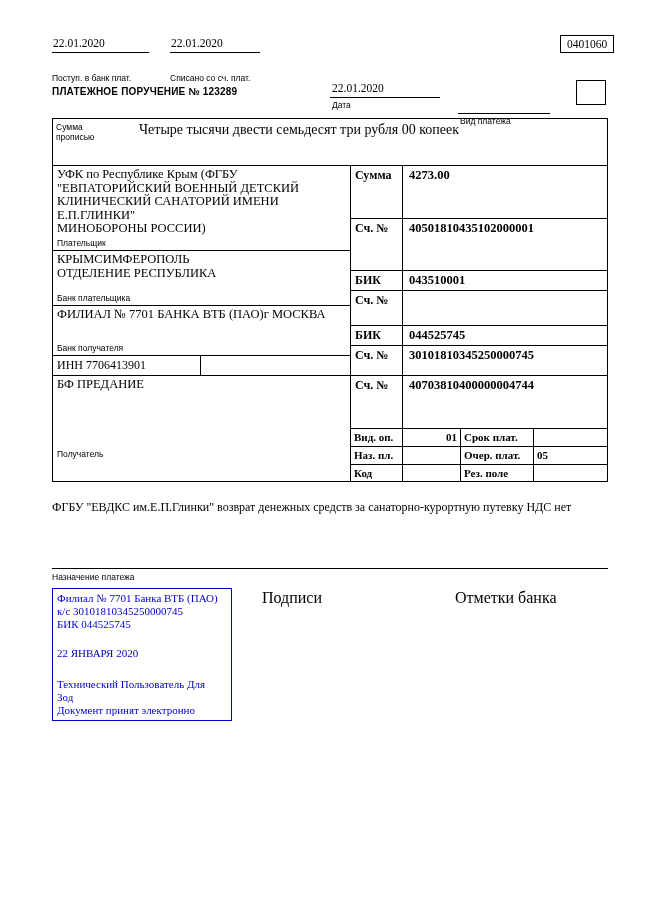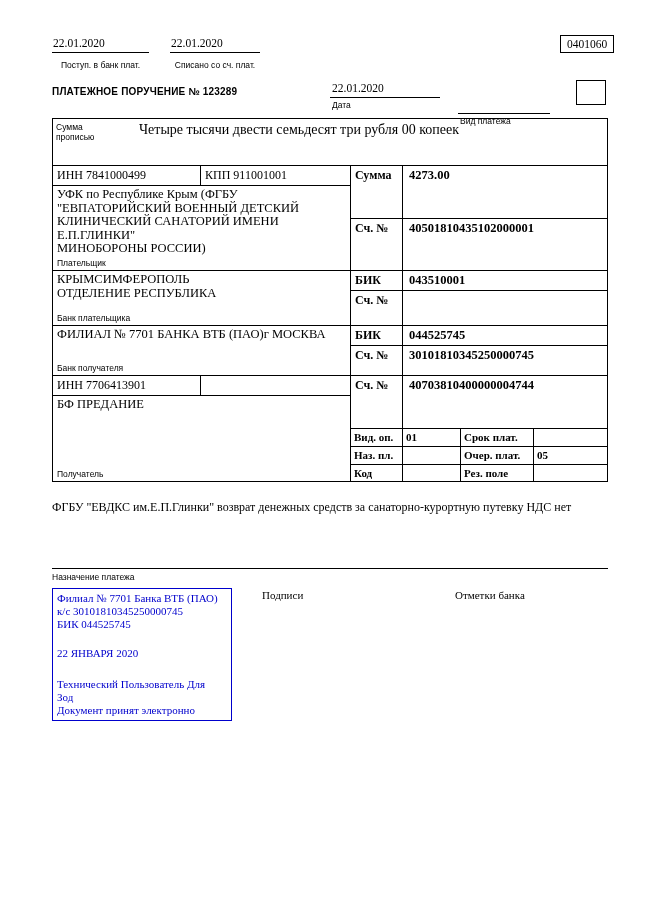--- a/index.html
+++ b/index.html
@@ -9,21 +9,21 @@
     font-family:"Liberation Serif", serif; overflow:hidden;
   }
   .abs { position:absolute; }
   .flex { display:flex; }
   .bb { border-bottom:1px solid #000; }
   .br { border-right:1px solid #000; }
 
   .tiny { font-family:"Liberation Sans", sans-serif; font-size:8.5px; line-height:10px; color:#000; }
 
   .stamp-date { font-size:11.5px; border-bottom:1px solid #000; padding:0 2px 3px 1px; }
-  .stamp-date + .tiny { margin-top:7px;text-align:center; }
+  .stamp-date + .tiny { margin-top:20px; }
   .form-code-box { border:1px solid #000; font-size:11.5px; padding:2px 6px; }
 
   .doc-title { font-family:"Liberation Sans", sans-serif; font-weight:bold; font-size:10px; letter-spacing:0.2px; }
   .underlined { font-size:11.5px; border-bottom:1px solid #000; padding:0 2px 2px 2px; height:16px; }
   .underlined + .tiny { margin-top:2px; margin-left:2px; }
   .type-box { width:30px; height:25px; border:1px solid #000; }
 
   .main-table { width:556px; border:1px solid #000; }
   .aw-row { height:47px; border-bottom:1px solid #000; display:flex; }
   .aw-label { width:54px; padding:3px 2px 0 3px; }
@@ -45,21 +45,21 @@
   .purpose-label-block { border-top:1px solid #000; padding-top:3px; }
 
   .bank-stamp {
     width:180px; min-height:131px; border:1px solid currentColor;
     padding:3px 4px; font-size:11px; line-height:13px; color:#0000cc;
   }
   .s-line { min-height:13px; }
   .gap1 { margin-top:16px; }
   .gap2 { margin-top:18px; }
 
-  .sig-label { font-size:11px; }
+  .sig-label { font-size:16px; }
 </style>
 </head>
 <body>
 
 <div class="page">
 
   <div class="abs" style="left:52px; top:37px; width:97px;">
     <div class="stamp-date">22.01.2020</div>
     <div class="tiny">Поступ. в банк плат.</div>
   </div>
@@ -85,24 +85,20 @@
   <div class="abs main-table" style="left:52px; top:118px;">
 
     <div class="aw-row">
       <div class="aw-label tiny">Сумма прописью</div>
       <div class="aw-value">Четыре тысячи двести семьдесят три рубля 00 копеек</div>
     </div>
 
     <div class="flex">
 
       <div class="col-left">
-        <div class="flex bb" style="height:20px;">
-          <div class="cell br" style="width:148px;">ИНН 7841000499</div>
-          <div class="cell" style="flex:1;">КПП 911001001</div>
-        </div>
         <div class="stack bb" style="height:85px;">
           <div class="names">
             <div>УФК по Республике Крым (ФГБУ</div>
             <div>"ЕВПАТОРИЙСКИЙ ВОЕННЫЙ ДЕТСКИЙ</div>
             <div>КЛИНИЧЕСКИЙ САНАТОРИЙ ИМЕНИ</div>
             <div>Е.П.ГЛИНКИ"</div>
             <div>МИНОБОРОНЫ РОССИИ)</div>
           </div>
           <div class="tiny">Плательщик</div>
         </div>
@@ -151,21 +147,21 @@
         <div class="flex bb" style="height:30px;">
           <div class="cell br lab">Сч. №</div>
           <div class="cell val">30101810345250000745</div>
         </div>
         <div class="flex bb" style="height:53px;">
           <div class="cell br lab">Сч. №</div>
           <div class="cell val">40703810400000004744</div>
         </div>
         <div class="flex bb ops" style="height:18px;">
           <div class="cell br" style="width:52px;">Вид. оп.</div>
-          <div class="cell br" style="width:58px;">01</div>
+          <div class="cell br" style="width:58px;text-align:right;">01</div>
           <div class="cell br" style="width:73px;">Срок плат.</div>
           <div class="cell" style="flex:1;"></div>
         </div>
         <div class="flex bb ops" style="height:18px;">
           <div class="cell br" style="width:52px;">Наз. пл.</div>
           <div class="cell br" style="width:58px;"></div>
           <div class="cell br" style="width:73px;">Очер. плат.</div>
           <div class="cell" style="flex:1;">05</div>
         </div>
         <div class="flex ops" style="height:16px;">

